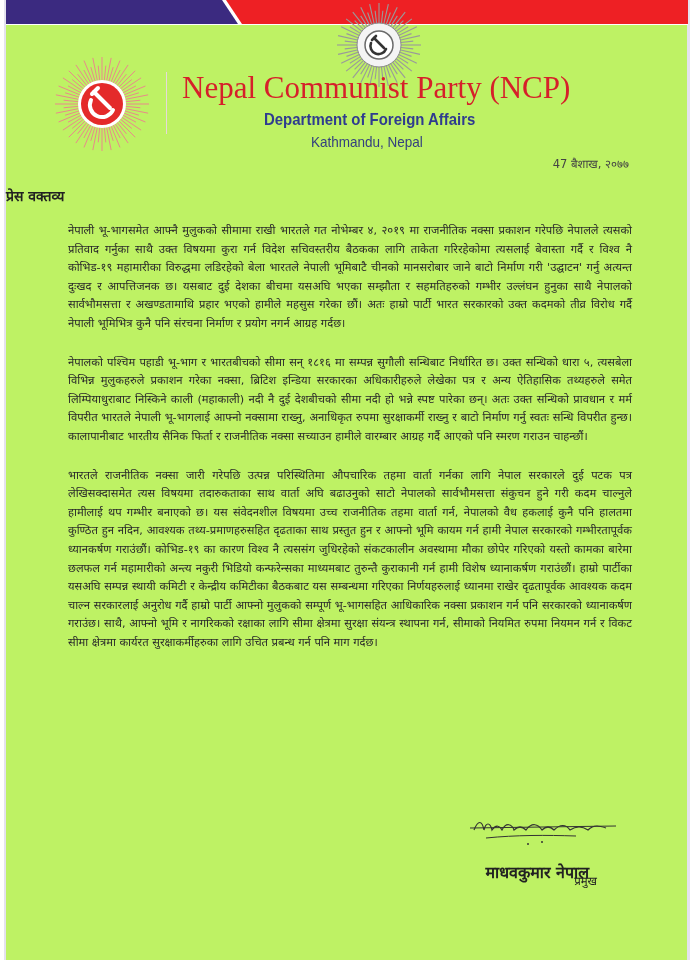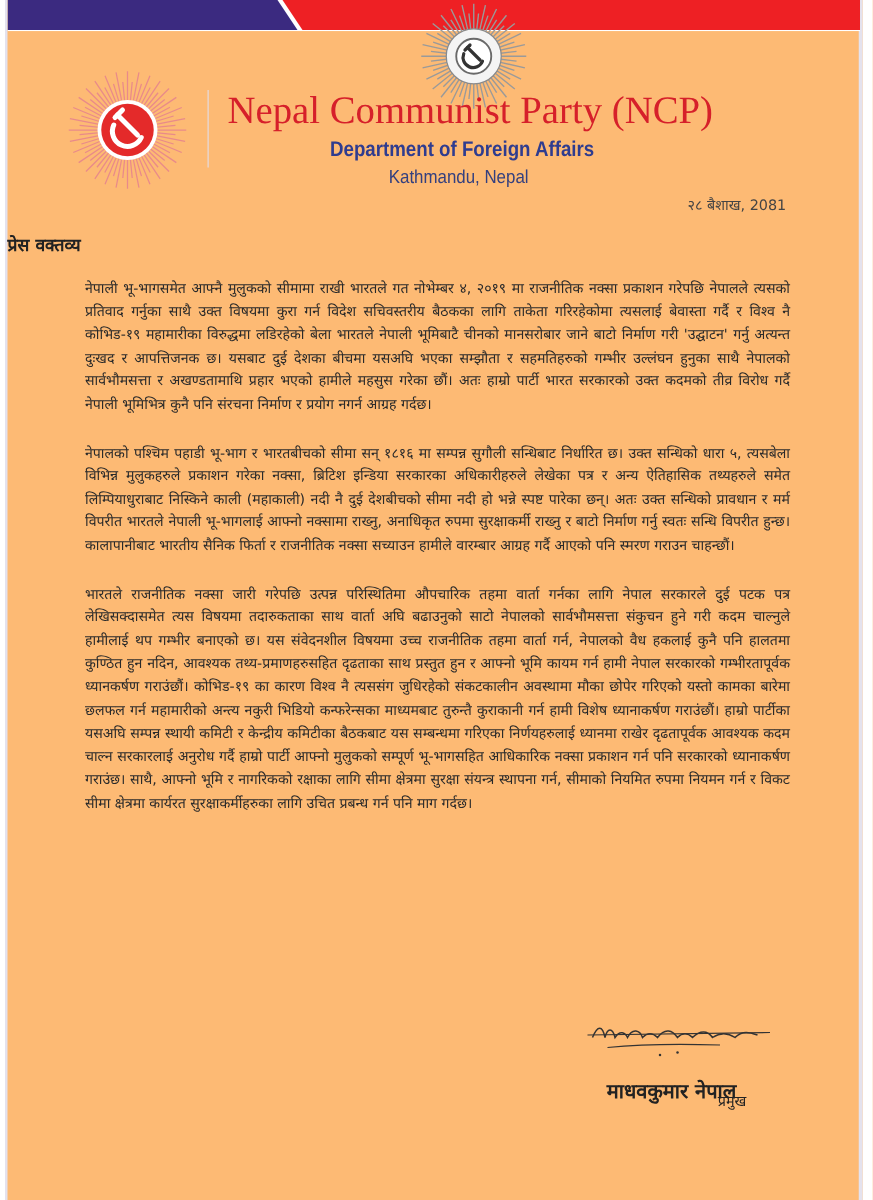--- a/index.html
+++ b/index.html
@@ -2,21 +2,21 @@
 <html><head>
 <meta charset="utf-8">
 <style>
   html, body { margin: 0; padding: 0; background: #ffffff; }
   body {
     width: 698px; height: 960px; overflow: hidden; position: relative;
     font-family: "DejaVu Serif", "Liberation Serif", serif;
   }
   .page {
     position: absolute; left: 4px; top: 0; width: 686px; height: 960px;
-    background: #fdba74;
+    background: #bef264;
     border-left: 2px solid #e4e2ee; border-right: 3px solid #e4e2ee;
     box-sizing: border-box;
   }
   .topbar { position: absolute; left: 0; top: 0; width: 682px; height: 25px; }
   .topbar svg { display: block; }
 
   .logo-left { position: absolute; left: 48px; top: 56px; width: 96px; height: 96px; }
   .logo-center { position: absolute; left: 330px; top: 2px; width: 86px; height: 86px; }
 
   .divider-v { position: absolute; left: 160px; top: 72px; width: 1px; height: 62px; background: #e6d9d9; }
@@ -221,21 +221,21 @@
       </g>
     </svg>
   </div>
 
   <div class="divider-v"></div>
 
   <h1 class="org-name">Nepal Communist Party (NCP)</h1>
   <h2 class="dept">Department of Foreign Affairs</h2>
   <p class="city">Kathmandu, Nepal</p>
 
-  <p class="date">२८ बैशाख, 2081</p>
+  <p class="date">47 बैशाख, २०७७</p>
 
   <h3 class="doc-title">प्रेस वक्तव्य</h3>
 
   <div class="body-text">
     <p>नेपाली भू-भागसमेत आफ्नै मुलुकको सीमामा राखी भारतले गत नोभेम्बर ४, २०१९ मा राजनीतिक नक्सा प्रकाशन गरेपछि नेपालले त्यसको प्रतिवाद गर्नुका साथै उक्त विषयमा कुरा गर्न विदेश सचिवस्तरीय बैठकका लागि ताकेता गरिरहेकोमा त्यसलाई बेवास्ता गर्दै र विश्व नै कोभिड-१९ महामारीका विरुद्धमा लडिरहेको बेला भारतले नेपाली भूमिबाटै चीनको मानसरोबार जाने बाटो निर्माण गरी 'उद्घाटन' गर्नु अत्यन्त दुःखद र आपत्तिजनक छ। यसबाट दुई देशका बीचमा यसअघि भएका सम्झौता र सहमतिहरुको गम्भीर उल्लंघन हुनुका साथै नेपालको सार्वभौमसत्ता र अखण्डतामाथि प्रहार भएको हामीले महसुस गरेका छौं। अतः हाम्रो पार्टी भारत सरकारको उक्त कदमको तीव्र विरोध गर्दै नेपाली भूमिभित्र कुनै पनि संरचना निर्माण र प्रयोग नगर्न आग्रह गर्दछ।</p>
     <p>नेपालको पश्चिम पहाडी भू-भाग र भारतबीचको सीमा सन् १८१६ मा सम्पन्न सुगौली सन्धिबाट निर्धारित छ। उक्त सन्धिको धारा ५, त्यसबेला विभिन्न मुलुकहरुले प्रकाशन गरेका नक्सा, ब्रिटिश इन्डिया सरकारका अधिकारीहरुले लेखेका पत्र र अन्य ऐतिहासिक तथ्यहरुले समेत लिम्पियाधुराबाट निस्किने काली (महाकाली) नदी नै दुई देशबीचको सीमा नदी हो भन्ने स्पष्ट पारेका छन्। अतः उक्त सन्धिको प्रावधान र मर्म विपरीत भारतले नेपाली भू-भागलाई आफ्नो नक्सामा राख्नु, अनाधिकृत रुपमा सुरक्षाकर्मी राख्नु र बाटो निर्माण गर्नु स्वतः सन्धि विपरीत हुन्छ। कालापानीबाट भारतीय सैनिक फिर्ता र राजनीतिक नक्सा सच्याउन हामीले वारम्बार आग्रह गर्दै आएको पनि स्मरण गराउन चाहन्छौं।</p>
     <p>भारतले राजनीतिक नक्सा जारी गरेपछि उत्पन्न परिस्थितिमा औपचारिक तहमा वार्ता गर्नका लागि नेपाल सरकारले दुई पटक पत्र लेखिसक्दासमेत त्यस विषयमा तदारुकताका साथ वार्ता अघि बढाउनुको साटो नेपालको सार्वभौमसत्ता संकुचन हुने गरी कदम चाल्नुले हामीलाई थप गम्भीर बनाएको छ। यस संवेदनशील विषयमा उच्च राजनीतिक तहमा वार्ता गर्न, नेपालको वैध हकलाई कुनै पनि हालतमा कुण्ठित हुन नदिन, आवश्यक तथ्य-प्रमाणहरुसहित दृढताका साथ प्रस्तुत हुन र आफ्नो भूमि कायम गर्न हामी नेपाल सरकारको गम्भीरतापूर्वक ध्यानकर्षण गराउंछौं। कोभिड-१९ का कारण विश्व नै त्यससंग जुधिरहेको संकटकालीन अवस्थामा मौका छोपेर गरिएको यस्तो कामका बारेमा छलफल गर्न महामारीको अन्त्य नकुरी भिडियो कन्फरेन्सका माध्यमबाट तुरुन्तै कुराकानी गर्न हामी विशेष ध्यानाकर्षण गराउंछौं। हाम्रो पार्टीका यसअघि सम्पन्न स्थायी कमिटी र केन्द्रीय कमिटीका बैठकबाट यस सम्बन्धमा गरिएका निर्णयहरुलाई ध्यानमा राखेर दृढतापूर्वक आवश्यक कदम चाल्न सरकारलाई अनुरोध गर्दै हाम्रो पार्टी आफ्नो मुलुकको सम्पूर्ण भू-भागसहित आधिकारिक नक्सा प्रकाशन गर्न पनि सरकारको ध्यानाकर्षण गराउंछ। साथै, आफ्नो भूमि र नागरिकको रक्षाका लागि सीमा क्षेत्रमा सुरक्षा संयन्त्र स्थापना गर्न, सीमाको नियमित रुपमा नियमन गर्न र विकट सीमा क्षेत्रमा कार्यरत सुरक्षाकर्मीहरुका लागि उचित प्रबन्ध गर्न पनि माग गर्दछ।</p>
   </div>
 
   <div class="signature">

